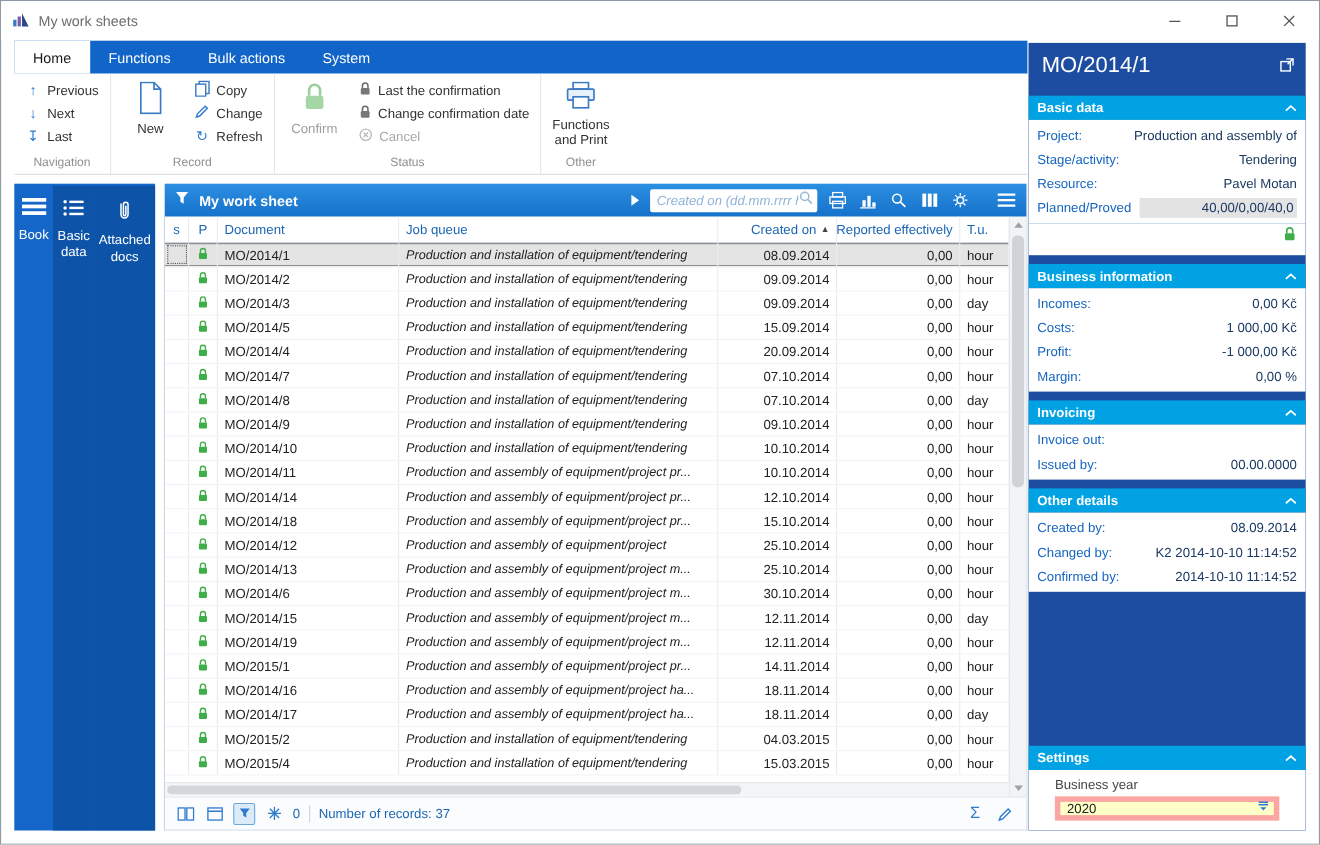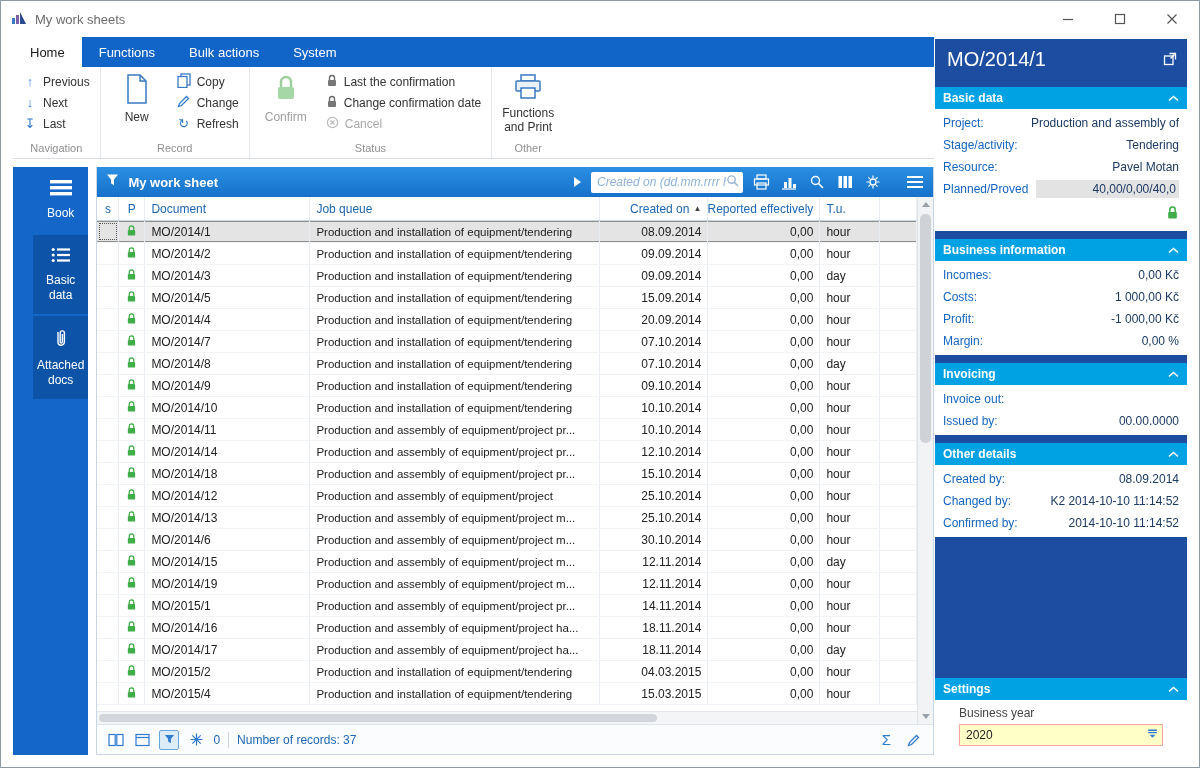--- a/index.html
+++ b/index.html
@@ -28,21 +28,21 @@
   .stack { display:flex; flex-direction:column; justify-content:flex-start; }
   .small-item { display:flex; align-items:center; gap:6px; font-size:12px; color:#333; height:21px; padding:0 4px; white-space:nowrap; }
   .small-item.disabled { color:#a8a8a8; }
   .arrow-glyph { color:#2f7bd0; font-size:13px; width:14px; text-align:center; }
   .big-btn { width:60px; display:flex; flex-direction:column; align-items:center; gap:3px; font-size:12px; color:#333; text-align:center; padding-top:3px; line-height:1.15; cursor:default; }
   .big-btn.disabled { color:#9e9e9e; }
   .ribbon-fill { flex:1; }
 
   
   .content { flex:1; display:flex; min-height:0; margin-top:8px; }
-  .sidebar { flex:0 0 68px; background:#1467c8; margin-right:8px; display:flex; flex-direction:column; color:#fff;padding-left:20px; }
+  .sidebar { flex:0 0 68px; background:#1467c8; margin-right:8px; display:flex; flex-direction:row; color:#fff; }
   .side-item { display:flex; flex-direction:column; align-items:center; gap:7px; padding:12px 4px 12px; font-size:12px; text-align:center; line-height:1.2; cursor:default; }
   .side-item.dark { background:#0d54a8; margin-top:2px; }
 
   
   .grid { flex:1; display:flex; flex-direction:column; min-width:0; border:1px solid #c9d6e4; border-top:none; }
   .grid-titlebar { flex:0 0 30px; background:linear-gradient(#2b8fe2,#1671ca); display:flex; align-items:center; gap:8px; padding:0 8px; color:#fff; }
   .grid-title { font-size:13px; font-weight:bold; }
   .gt-spacer { flex:1; }
   .play { width:0; height:0; border-left:7px solid #fff; border-top:5px solid transparent; border-bottom:5px solid transparent; margin-right:2px; }
   .search { width:152px; height:21px; background:#fff; border-radius:2px; display:flex; align-items:center; padding:0 4px 0 6px; }
@@ -56,21 +56,21 @@
   .ghead { flex:0 0 24px; display:flex; background:#fff; border-bottom:1px solid #c9d6e4; color:#1b66b4; font-size:12px; }
   .ghead > div, .trow > div { height:100%; display:flex; align-items:center; padding:0 6px; border-right:1px solid #e7edf3; overflow:hidden; white-space:nowrap; }
   .c-s{ flex:0 0 22px; justify-content:center; padding:0;} .c-p{ flex:0 0 26px; justify-content:center; padding:0;}
   .c-doc{ flex:0 0 165px;} .c-queue{ flex:0 0 290px;}
   .c-created{ flex:0 0 108px; justify-content:flex-end;}
   .c-reported{ flex:0 0 112px; justify-content:flex-end;}
   .c-tu{ flex:0 0 60px;} .c-fill{ flex:1; border-right:none;}
   .sort { font-size:8px; color:#444; margin-left:4px; }
   .gbody { flex:1; background:#fff; overflow:hidden; }
   .trow { height:22px; display:flex; font-size:12px; color:#222; border-bottom:1px solid #f1f3f6; }
-  .trow .c-queue { font-size:11.5px; }
+  .trow .c-queue { font-size:11.5px;font-style:italic; }
   .trow.selected { background:#e4e4e4; box-shadow: inset 0 1px 0 #8f8f8f, inset 0 -1px 0 #8f8f8f; }
   .trow.selected .c-s { outline:1px dotted #555; outline-offset:-3px; }
 
   .hscroll { flex:0 0 13px; background:#f4f5f7; border-top:1px solid #e2e5e9; position:relative; }
   .hthumb { position:absolute; left:2px; top:2px; height:8px; width:68%; background:#d3d7dc; border-radius:4px; }
   .vscroll { flex:0 0 16px; background:#f2f3f5; border-left:1px solid #e0e3e7; display:flex; flex-direction:column; align-items:center; }
   .varrow { flex:0 0 15px; display:flex; align-items:center; justify-content:center; width:100%; }
   .tri-up { width:0; height:0; border-bottom:5px solid #9aa1a9; border-left:4px solid transparent; border-right:4px solid transparent; }
   .tri-down { width:0; height:0; border-top:5px solid #9aa1a9; border-left:4px solid transparent; border-right:4px solid transparent; }
   .vtrack { flex:1; width:100%; position:relative; }
@@ -93,21 +93,21 @@
   .sec-hdr .chev { margin-left:auto; display:flex; align-items:center; }
   .sec-body { background:#fff; padding:3px 8px 3px; }
   .field { display:flex; align-items:center; height:22px; font-size:12px; }
   .flabel { color:#1565c0; white-space:nowrap; }
   .fvalue { flex:1; color:#1c3a63; text-align:right; margin-left:8px; white-space:nowrap; overflow:hidden; }
   .field.hl .fvalue { background:#e3e3e3; padding:2px 3px; }
   .lock-row { background:#fff; display:flex; justify-content:flex-end; padding:2px 8px 7px; }
   .panel-spacer { flex:1; }
   .settings-body { background:#fff; padding:5px 24px 9px; }
   .settings-label { color:#444; font-size:12px; padding:1px 0 4px; }
-  .combo { height:22px; background:#ffffc8; border:1px solid #fca5a5; display:flex; align-items:center; padding:0 3px 0 6px; }
+  .combo { height:22px; background:#ffffc8; border:5px solid #fca5a5; display:flex; align-items:center; padding:0 3px 0 6px; }
   .combo-value { flex:1; font-size:12px; color:#222; }
 </style>
 </head>
 <body>
 
 <div class="window">
 
   <div class="titlebar">
     <span><svg width="16" height="16" viewBox="0 0 16 16">
           <rect x="1" y="9" width="3" height="6" fill="#3a79c4"></rect>

